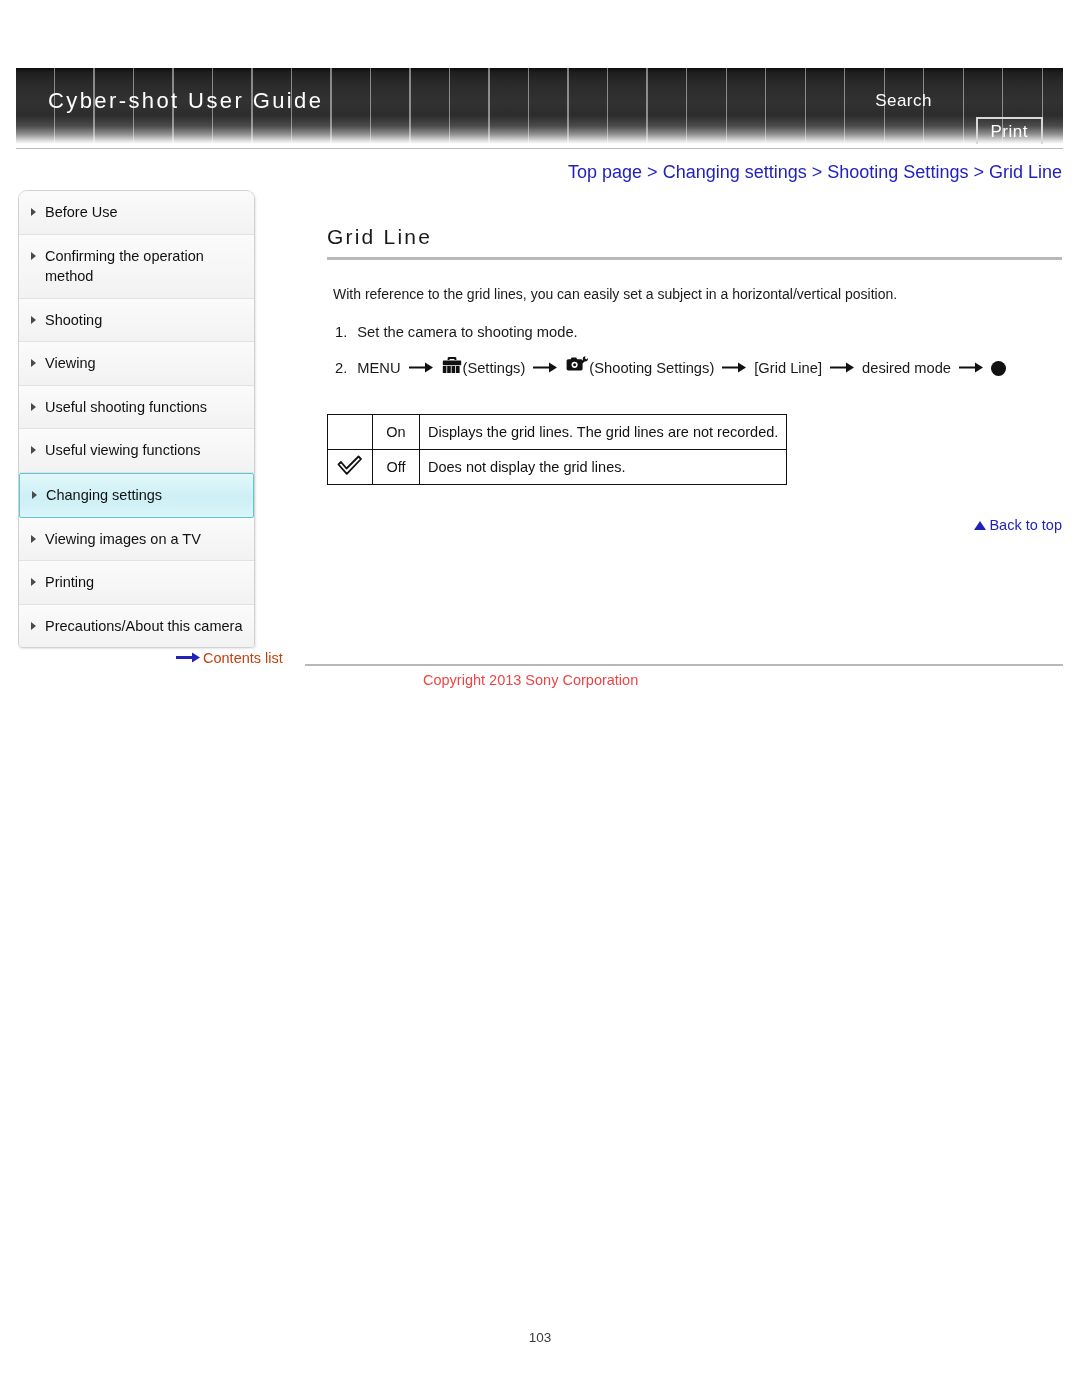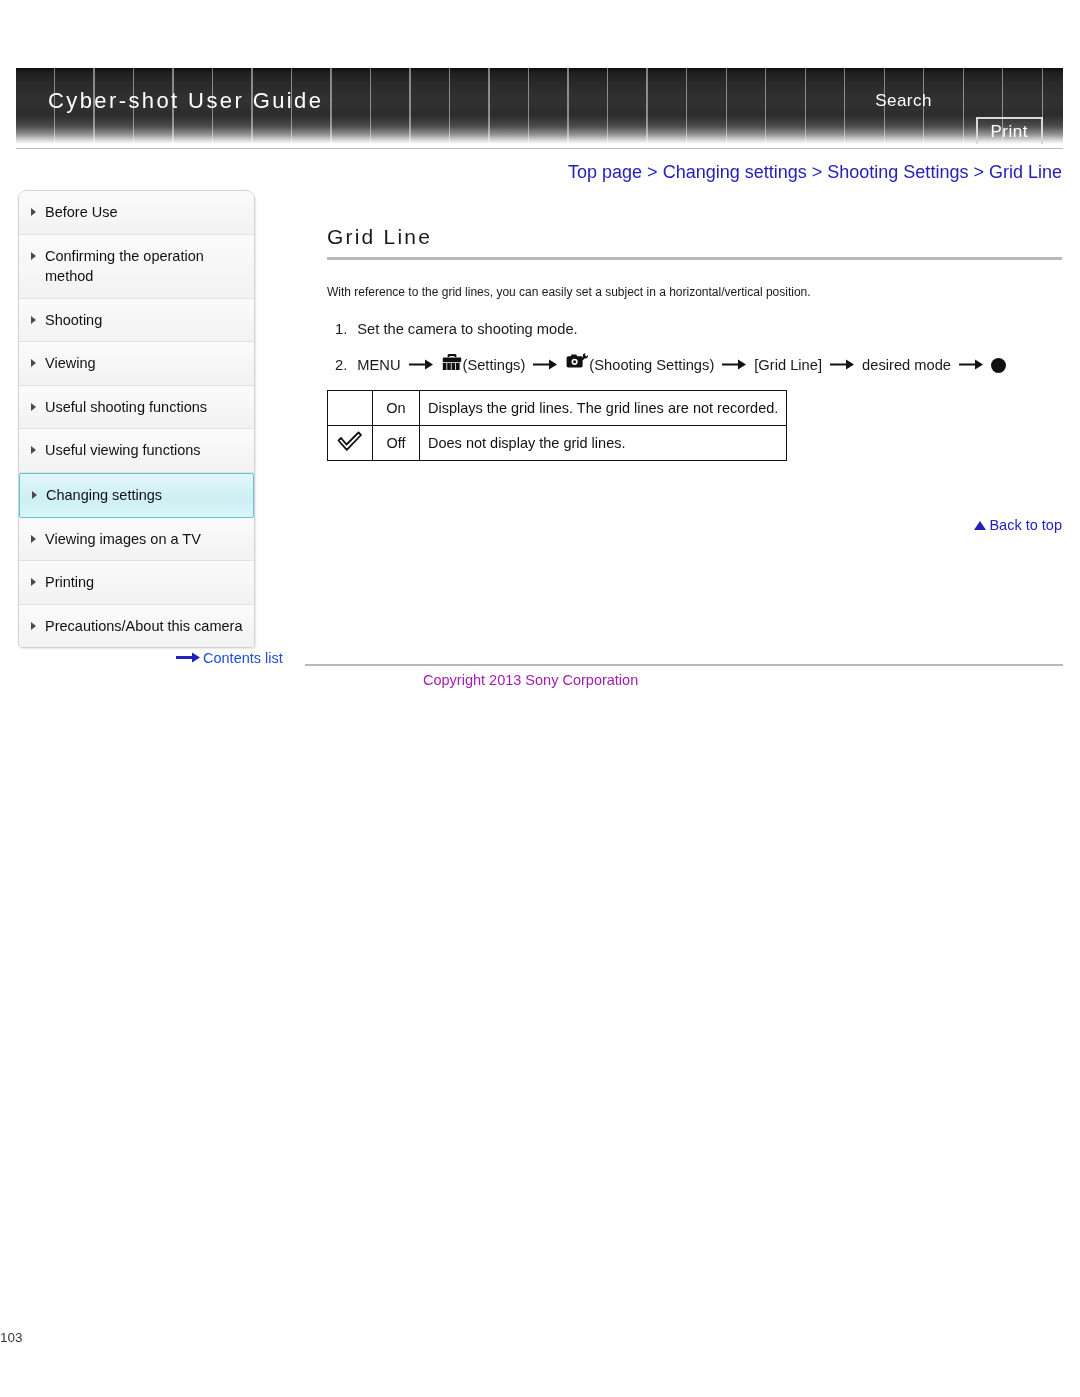--- a/index.html
+++ b/index.html
@@ -138,21 +138,21 @@
     background: linear-gradient(to bottom, #e2f8fb 0%, #cdeff5 55%, #daf5f9 100%);
     border: 1px solid #5bc8d8;
     border-radius: 2px;
   }
 
   .contents-list {
     position: absolute;
     left: 176px;
     top: 650px;
     font-size: 14.5px;
-    color: #1d4ed8;
+    color: #c2410c;
     white-space: nowrap;
   }
   .arrow-right {
     display: inline-block;
     vertical-align: middle;
     margin-right: 3px;
     margin-bottom: 2px;
   }
 
   
@@ -168,23 +168,23 @@
     letter-spacing: 2.2px;
     font-weight: 400;
     margin: 0 0 8px 0;
   }
   .title-rule {
     height: 3px;
     background: #b8b8b8;
     margin: 0 0 24px 0;
   }
   .intro {
-    font-size: 12px;
+    font-size: 14px;
     color: #1a1a1a;
-    margin: 0 0 16px 0;
+    margin: 0 0 16px 6px;
     line-height: 1.45;
   }
   .step {
     font-size: 14.7px;
     color: #1a1a1a;
     margin: 0 0 10px 0;
     padding-left: 8px;
     line-height: 1.7;
     display: flex;
     align-items: center;
@@ -207,21 +207,21 @@
     width: 15px;
     height: 15px;
     border-radius: 50%;
     background: #111111;
     vertical-align: middle;
   }
 
   
   .opt-table {
     border-collapse: collapse;
-    margin-top: 11px;
+    margin-top: 32px;
     font-size: 14.5px;
     color: #121212;
   }
   .opt-table td {
     border: 1.6px solid #111111;
     padding: 5px 8px;
     height: 24px;
     vertical-align: middle;
   }
   .col-check { width: 28px; text-align: center; padding: 3px 4px; }
@@ -254,28 +254,29 @@
     top: 664px;
     width: 758px;
     height: 2px;
     background: #b8b8b8;
   }
   .copyright {
     position: absolute;
     left: 423px;
     top: 672px;
     font-size: 14.5px;
-    color: #a21caf;
+    color: #ef4444;
     white-space: nowrap;
   }
   .page-number {
     position: absolute;
     left: 0;
     right: 0;
     top: 1330px;
+    text-align: center;
     font-size: 13.5px;
     color: #3a3a3a;
   }
 </style>
 </head>
 <body>
 
 <div class="header">
   <div class="header-stripes"></div>
   <div class="header-title">Cyber-shot User Guide</div>

